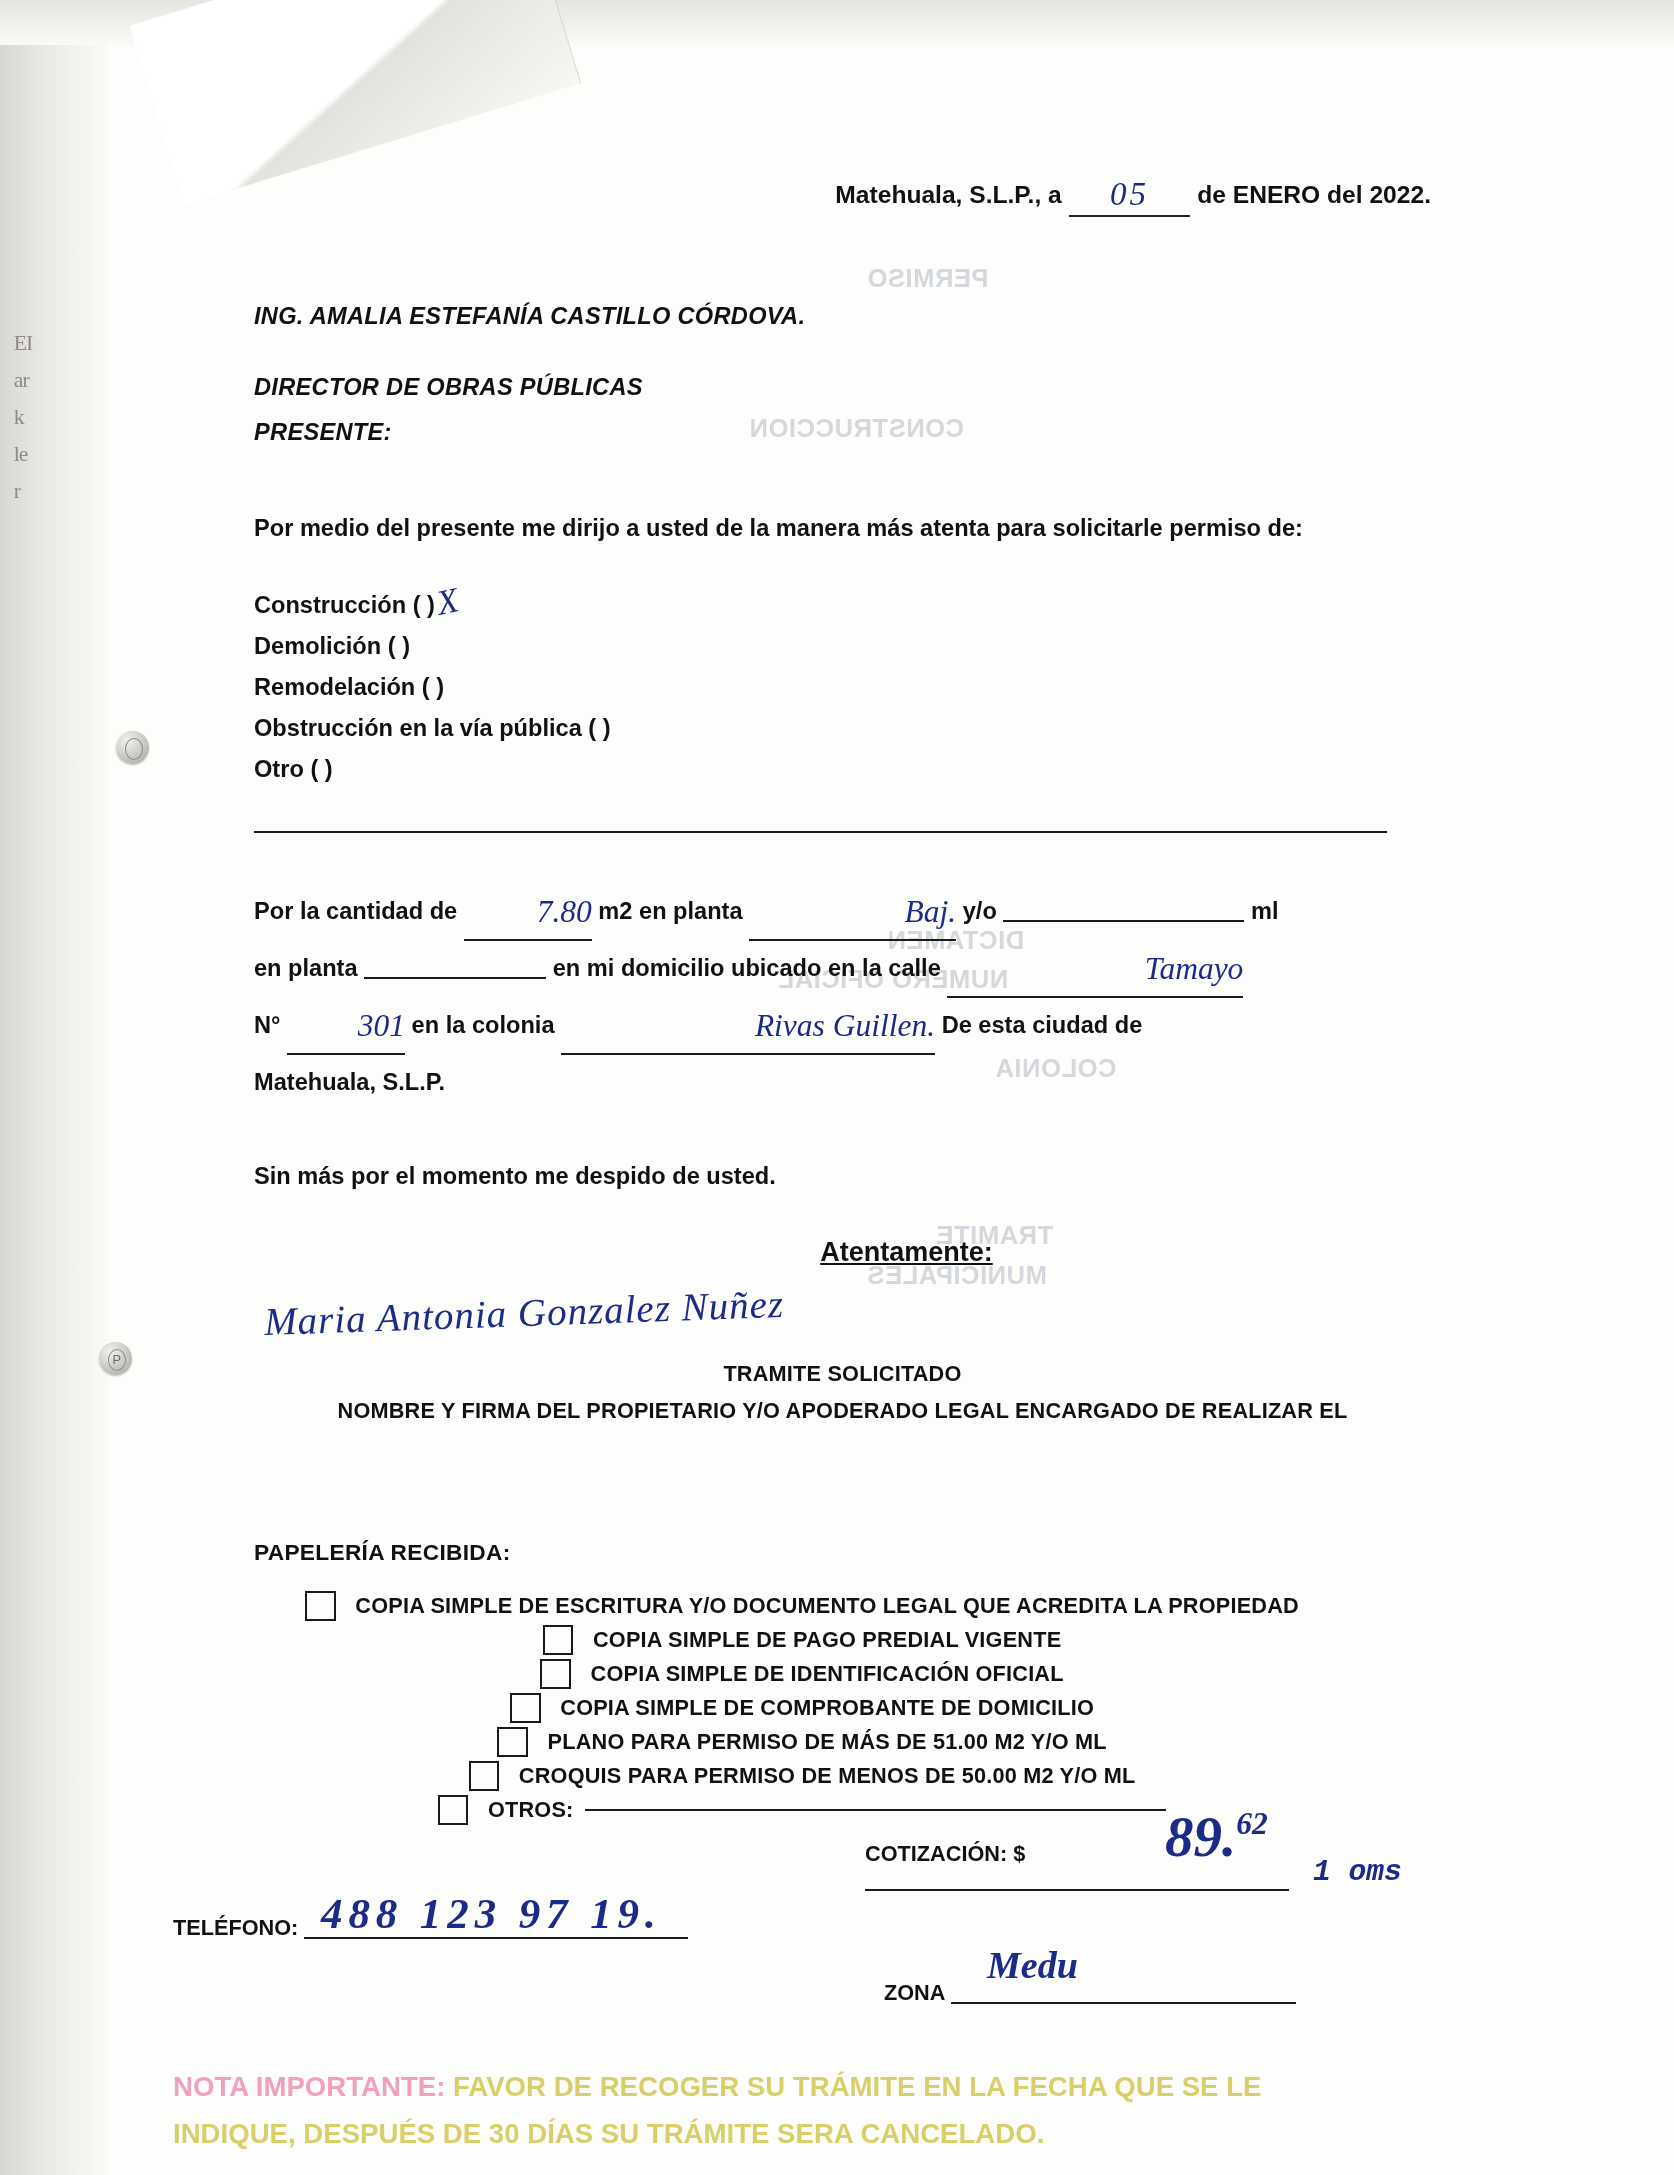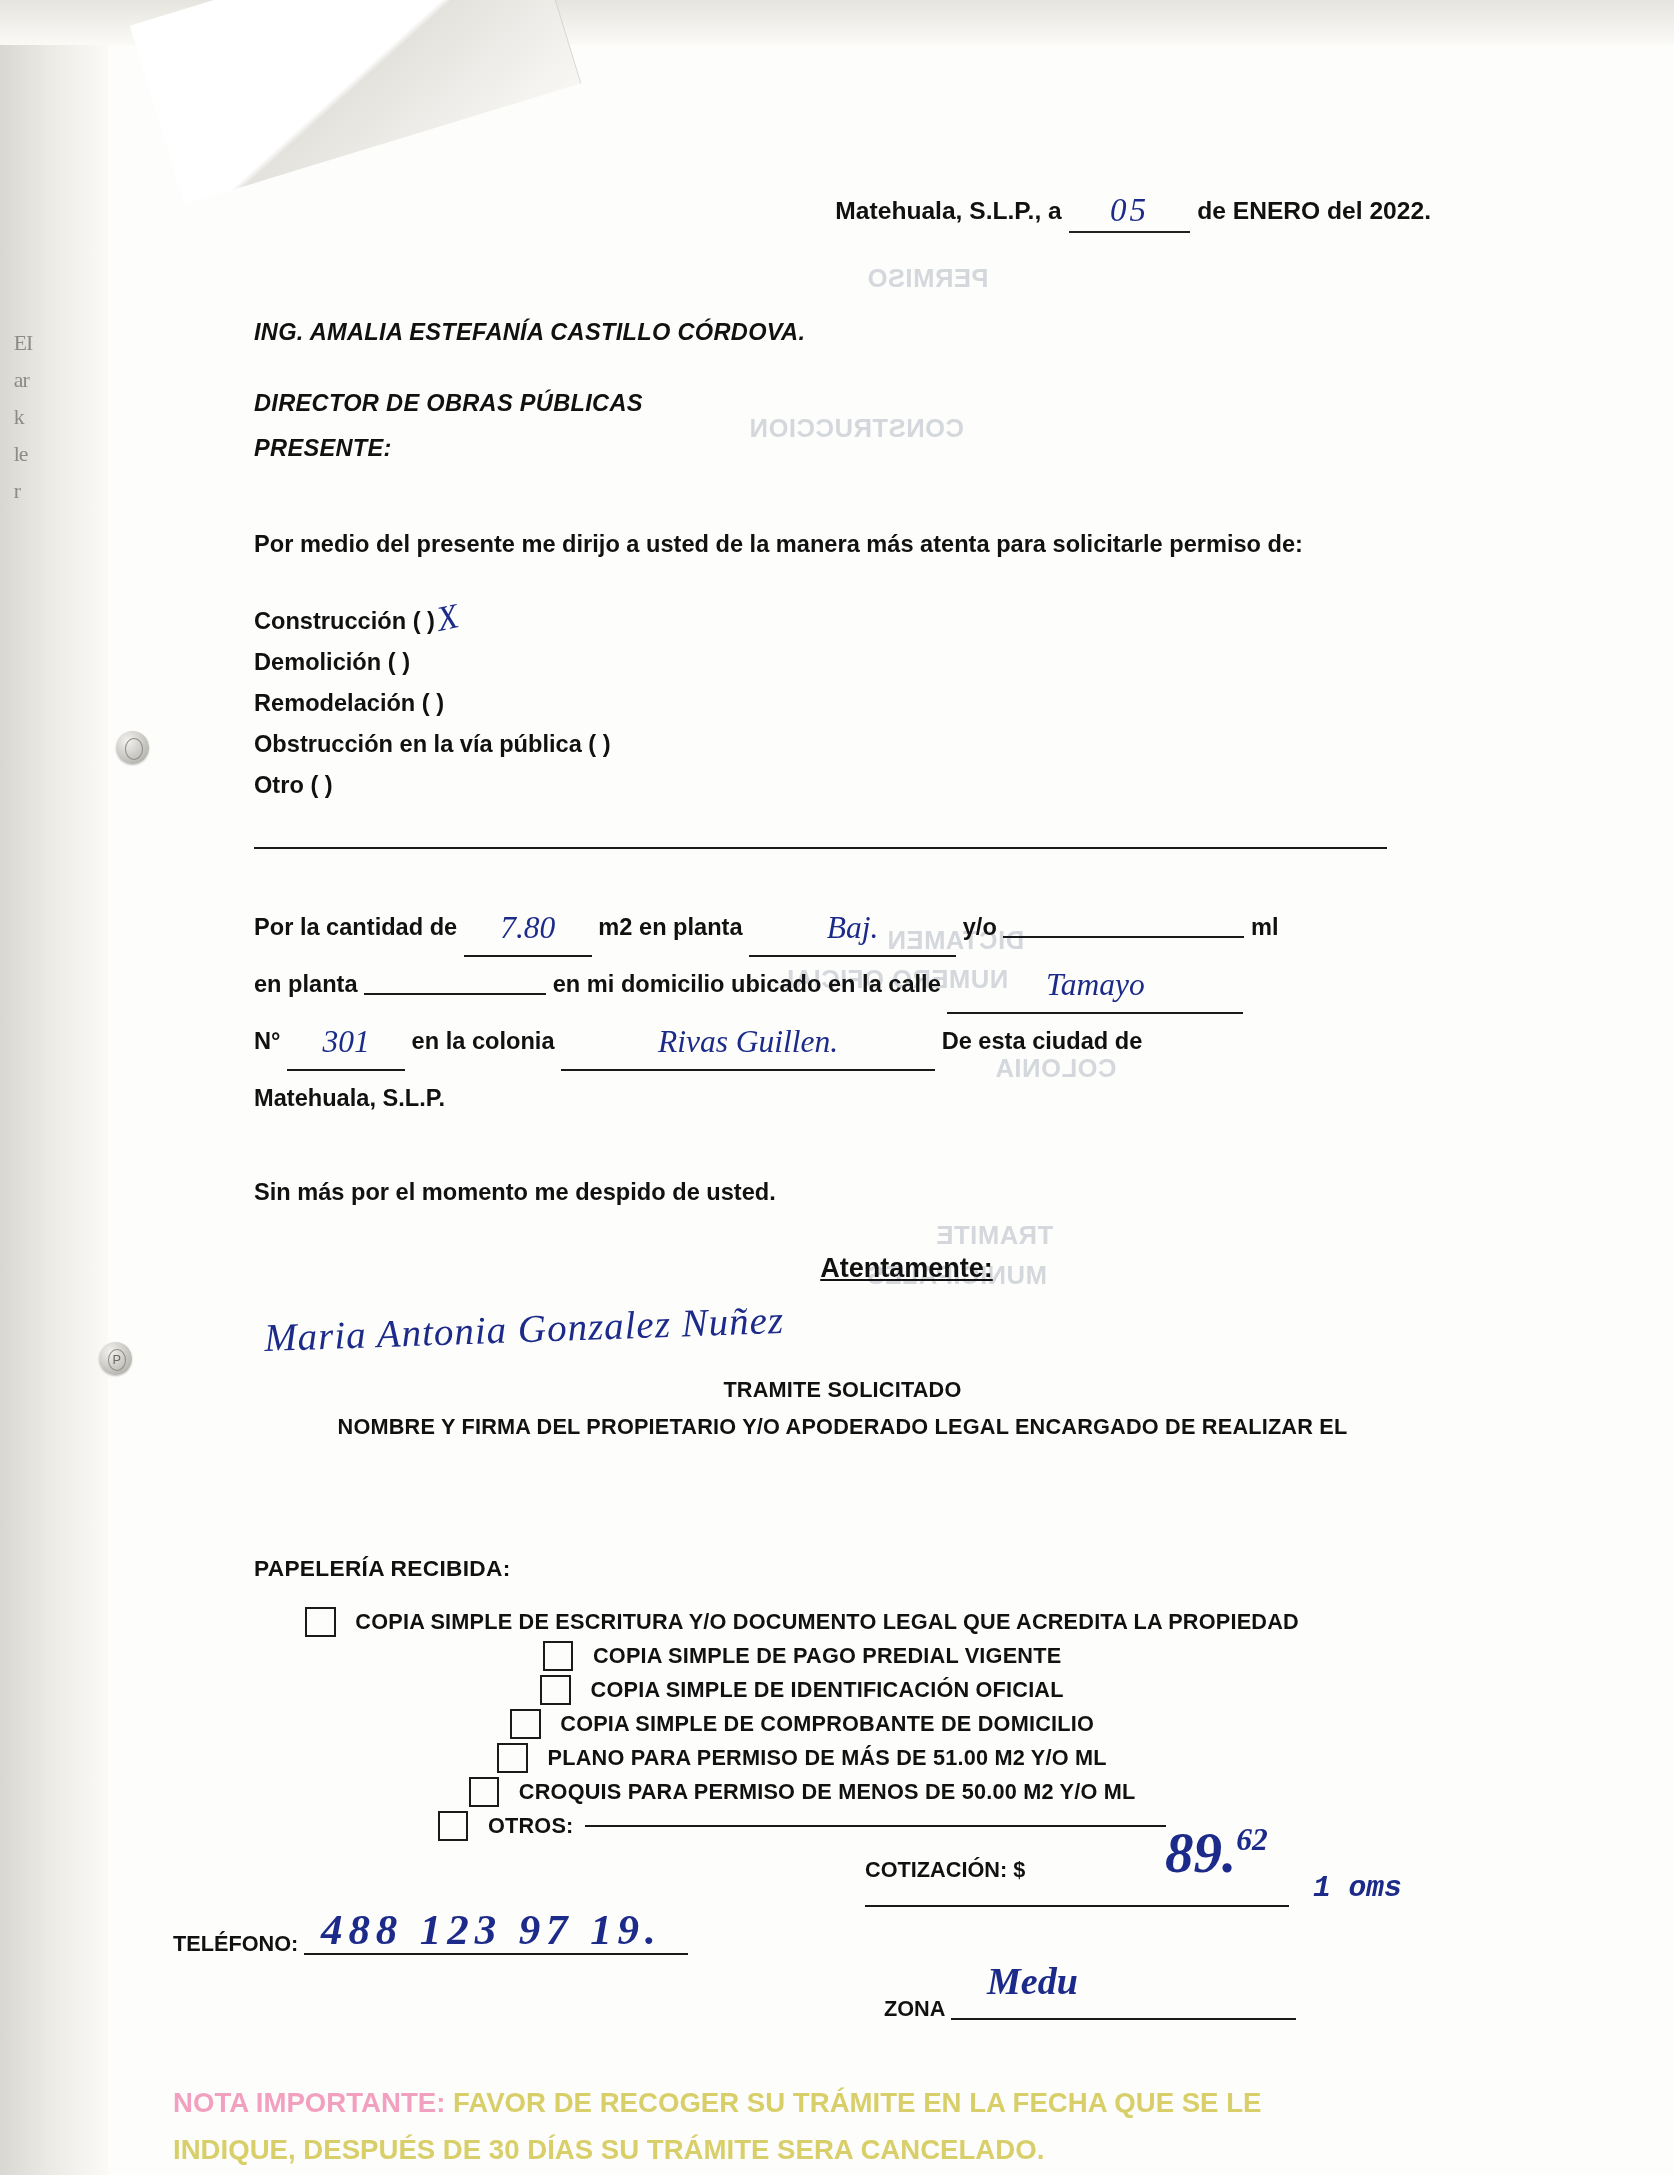--- a/index.html
+++ b/index.html
@@ -83,21 +83,21 @@
     pointer-events: none;
     transform: scaleX(-1);
     white-space: pre;
     letter-spacing: 0.5px;
   }
 
   
   .content {
     position: absolute;
     left: 254px;
-    top: 192px;
+    top: 176px;
     width: 1177px;
   }
   .line-date {
     text-align: right;
     font-size: 24.6px;
     font-weight: 700;
     margin-bottom: 77px;
     white-space: nowrap;
   }
   .hand {
@@ -153,21 +153,21 @@
 
   .fields {
     font-size: 23.6px;
     font-weight: 700;
     line-height: 55px;
     margin-top: 51px;
   }
   .blank {
     display: inline-block;
     border-bottom: 2px solid #1a1a1a;
-    text-align: center;
+    text-align: right;
     color: #1c2a8a;
     font-family: "Liberation Serif", serif;
     font-style: italic;
     font-weight: 400;
     font-size: 31.5px;
     vertical-align: -3px;
   }
   .b-qty   { width: 128px; }
   .b-plant { width: 207px; }
   .b-ml    { width: 241px; }

